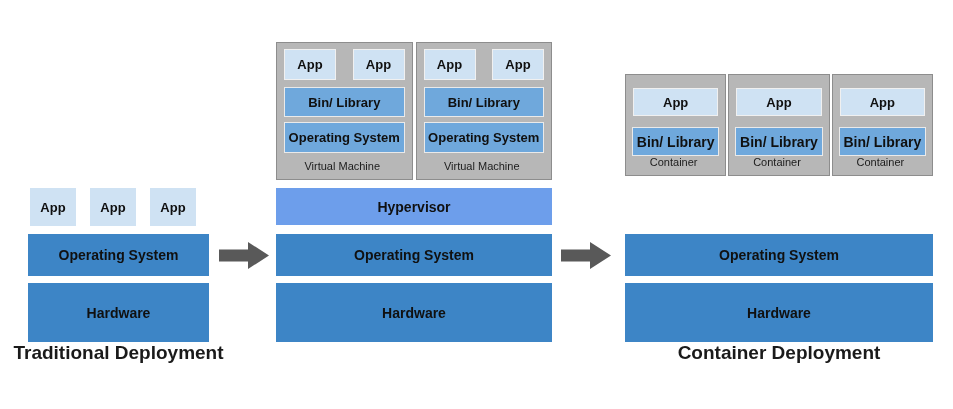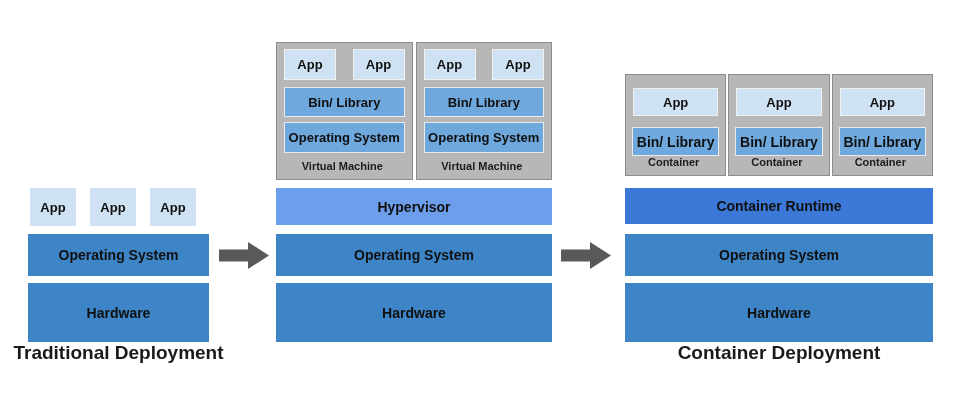--- a/index.html
+++ b/index.html
@@ -43,21 +43,21 @@
     box-sizing: border-box;
   }
   .vm-apps { position: absolute; top: 6px; left: 7px; right: 7px; display: flex; justify-content: space-between; }
   .vm-app { width: 52px; height: 31px; background: var(--app-box, #cfe2f3); border: 1px solid #f0f0f0; }
   .vm-layer { position: absolute; left: 7px; right: 7px; height: 30px;
               background: var(--bin-library-box, #6fa8dc); border: 1px solid #eaeaea; }
   .vm-bin { top: 44px; }
   .vm-os  { top: 79px; height: 31px; }
   .machine-label {
     position: absolute; bottom: 7px; left: 0; right: 4px;
-    text-align: center; font-size: 11px; font-weight: bold; color: #1c1c1c;
+    text-align: center; font-size: 11px; font-weight: normal; color: #1c1c1c;
   }
 
   
   .ct-row { position: absolute; top: 74px; left: 0; right: 0; display: flex; gap: 2px; }
   .ct {
     position: relative; flex: 1; height: 102px;
     background: var(--machine-gray, #b7b7b7);
     border: 1px solid var(--machine-border, #8d8d8d);
     box-sizing: border-box;
   }
@@ -145,19 +145,18 @@
         <div class="machine-label">Container</div>
       </div>
 
       <div class="ct">
         <div class="box ct-app">App</div>
         <div class="box ct-bin">Bin/ Library</div>
         <div class="machine-label">Container</div>
       </div>
 
     </div>
-    <div class="box layer runtime-layer">Container Runtime</div>
     <div class="box layer os-layer">Operating System</div>
     <div class="box layer hw-layer">Hardware</div>
     <h2 class="col-title">Container Deployment</h2>
   </section>
 
 </div>
 
 </body></html>

